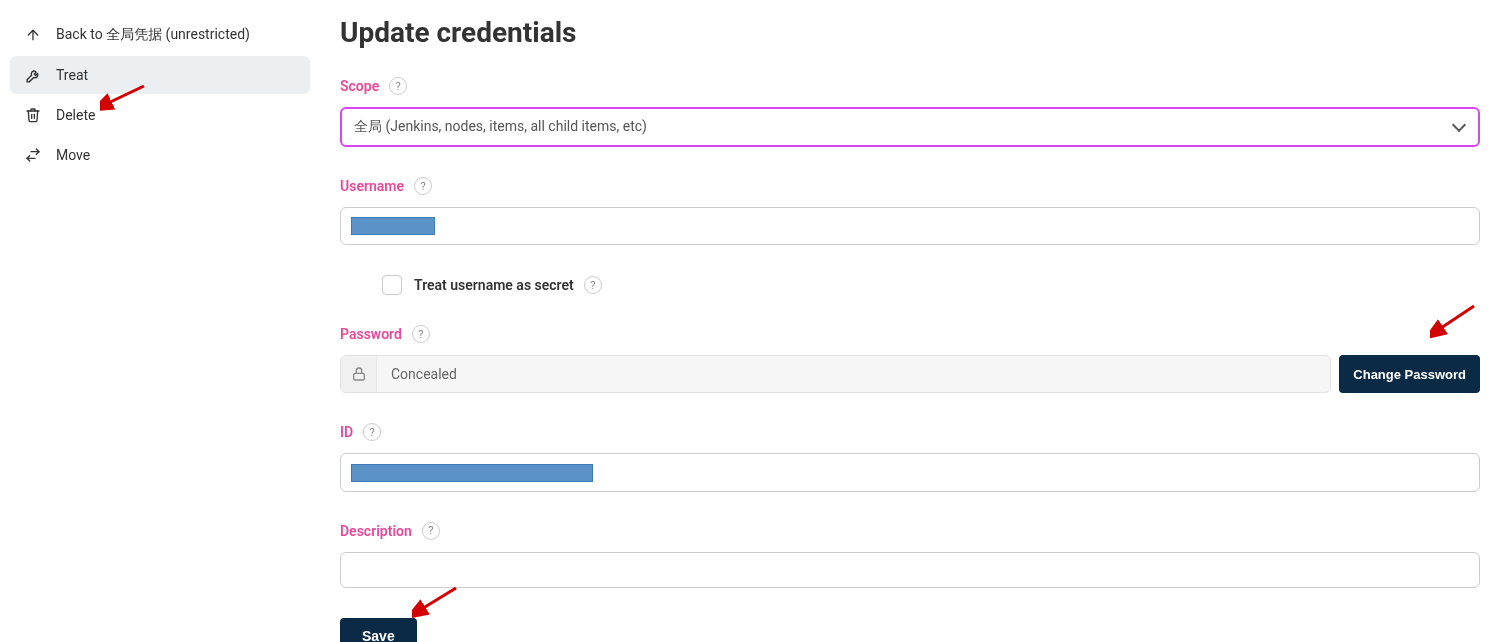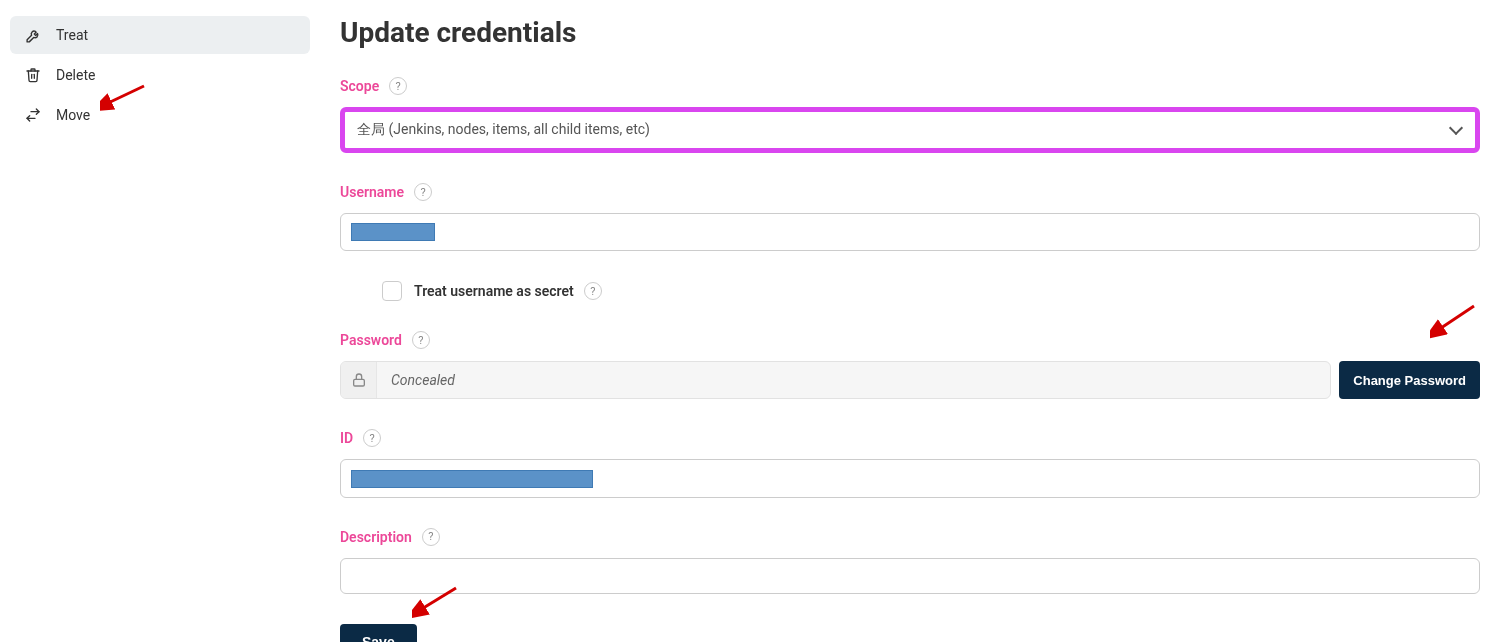--- a/index.html
+++ b/index.html
@@ -60,21 +60,21 @@
       justify-content: center;
       align-items: center;
       font-size: 11px;
       color: #888;
       margin-left: 10px;
       cursor: pointer;
       background:#fff;
     }
     .select-box {
       position: relative;
-      border: 5px solid #d946ef;
+      border: 2px solid #d946ef;
       border-radius: 6px;
       padding: 9px 12px;
       color: #555;
       background:#fff;
       cursor:pointer;
     }
     .select-box::after {
       content: "";
       position: absolute;
       right: 14px; top: 50%;
@@ -110,21 +110,20 @@
     }
     .check-label { font-weight: 600; font-size: 14px; }
     .pw-row { display:flex; align-items:stretch; gap:8px; }
     .pw-field {
       flex:1;
       border: 1px solid #e2e2e2;
       border-radius: 6px;
       display:flex; align-items:center;
       background:#f6f6f6;
       overflow:hidden;
-      font-style:italic;
     }
     .pw-lock {
       width: 36px; height: 36px;
       display:flex; align-items:center; justify-content:center;
       border-right: 1px solid #e6e6e6;
       color:#888;
       background:#f0f0f0;
     }
     .pw-text { padding: 0 14px; color:#666; }
     .btn-dark {
@@ -155,20 +154,29 @@
       position:absolute;
       pointer-events:none;
     }
     .arrow svg { display:block; }
   </style>
 </head>
 <body>
 
 <div class="container">
   <aside class="sidebar">
+    <div class="side-item">
+      <span class="icon">
+        <svg width="16" height="16" viewBox="0 0 24 24" fill="none" stroke="currentColor" stroke-width="2" stroke-linecap="round" stroke-linejoin="round">
+            <line x1="12" y1="19" x2="12" y2="5"></line>
+            <polyline points="5 12 12 5 19 12"></polyline>
+          </svg>
+      </span>
+      <span class="txt">Back to 全局凭据 (unrestricted)</span>
+    </div>
 
     <div class="side-item active">
       <span class="icon">
         <svg width="17" height="17" viewBox="0 0 24 24" fill="none" stroke="currentColor" stroke-width="2" stroke-linecap="round" stroke-linejoin="round">
             <path d="M14.7 6.3a4 4 0 0 0-5.4 5.4L3 18v3h3l6.3-6.3a4 4 0 0 0 5.4-5.4l-2.6 2.6-2-2 2.6-2.6z"></path>
           </svg>
       </span>
       <span class="txt">Treat</span>
     </div>
 

